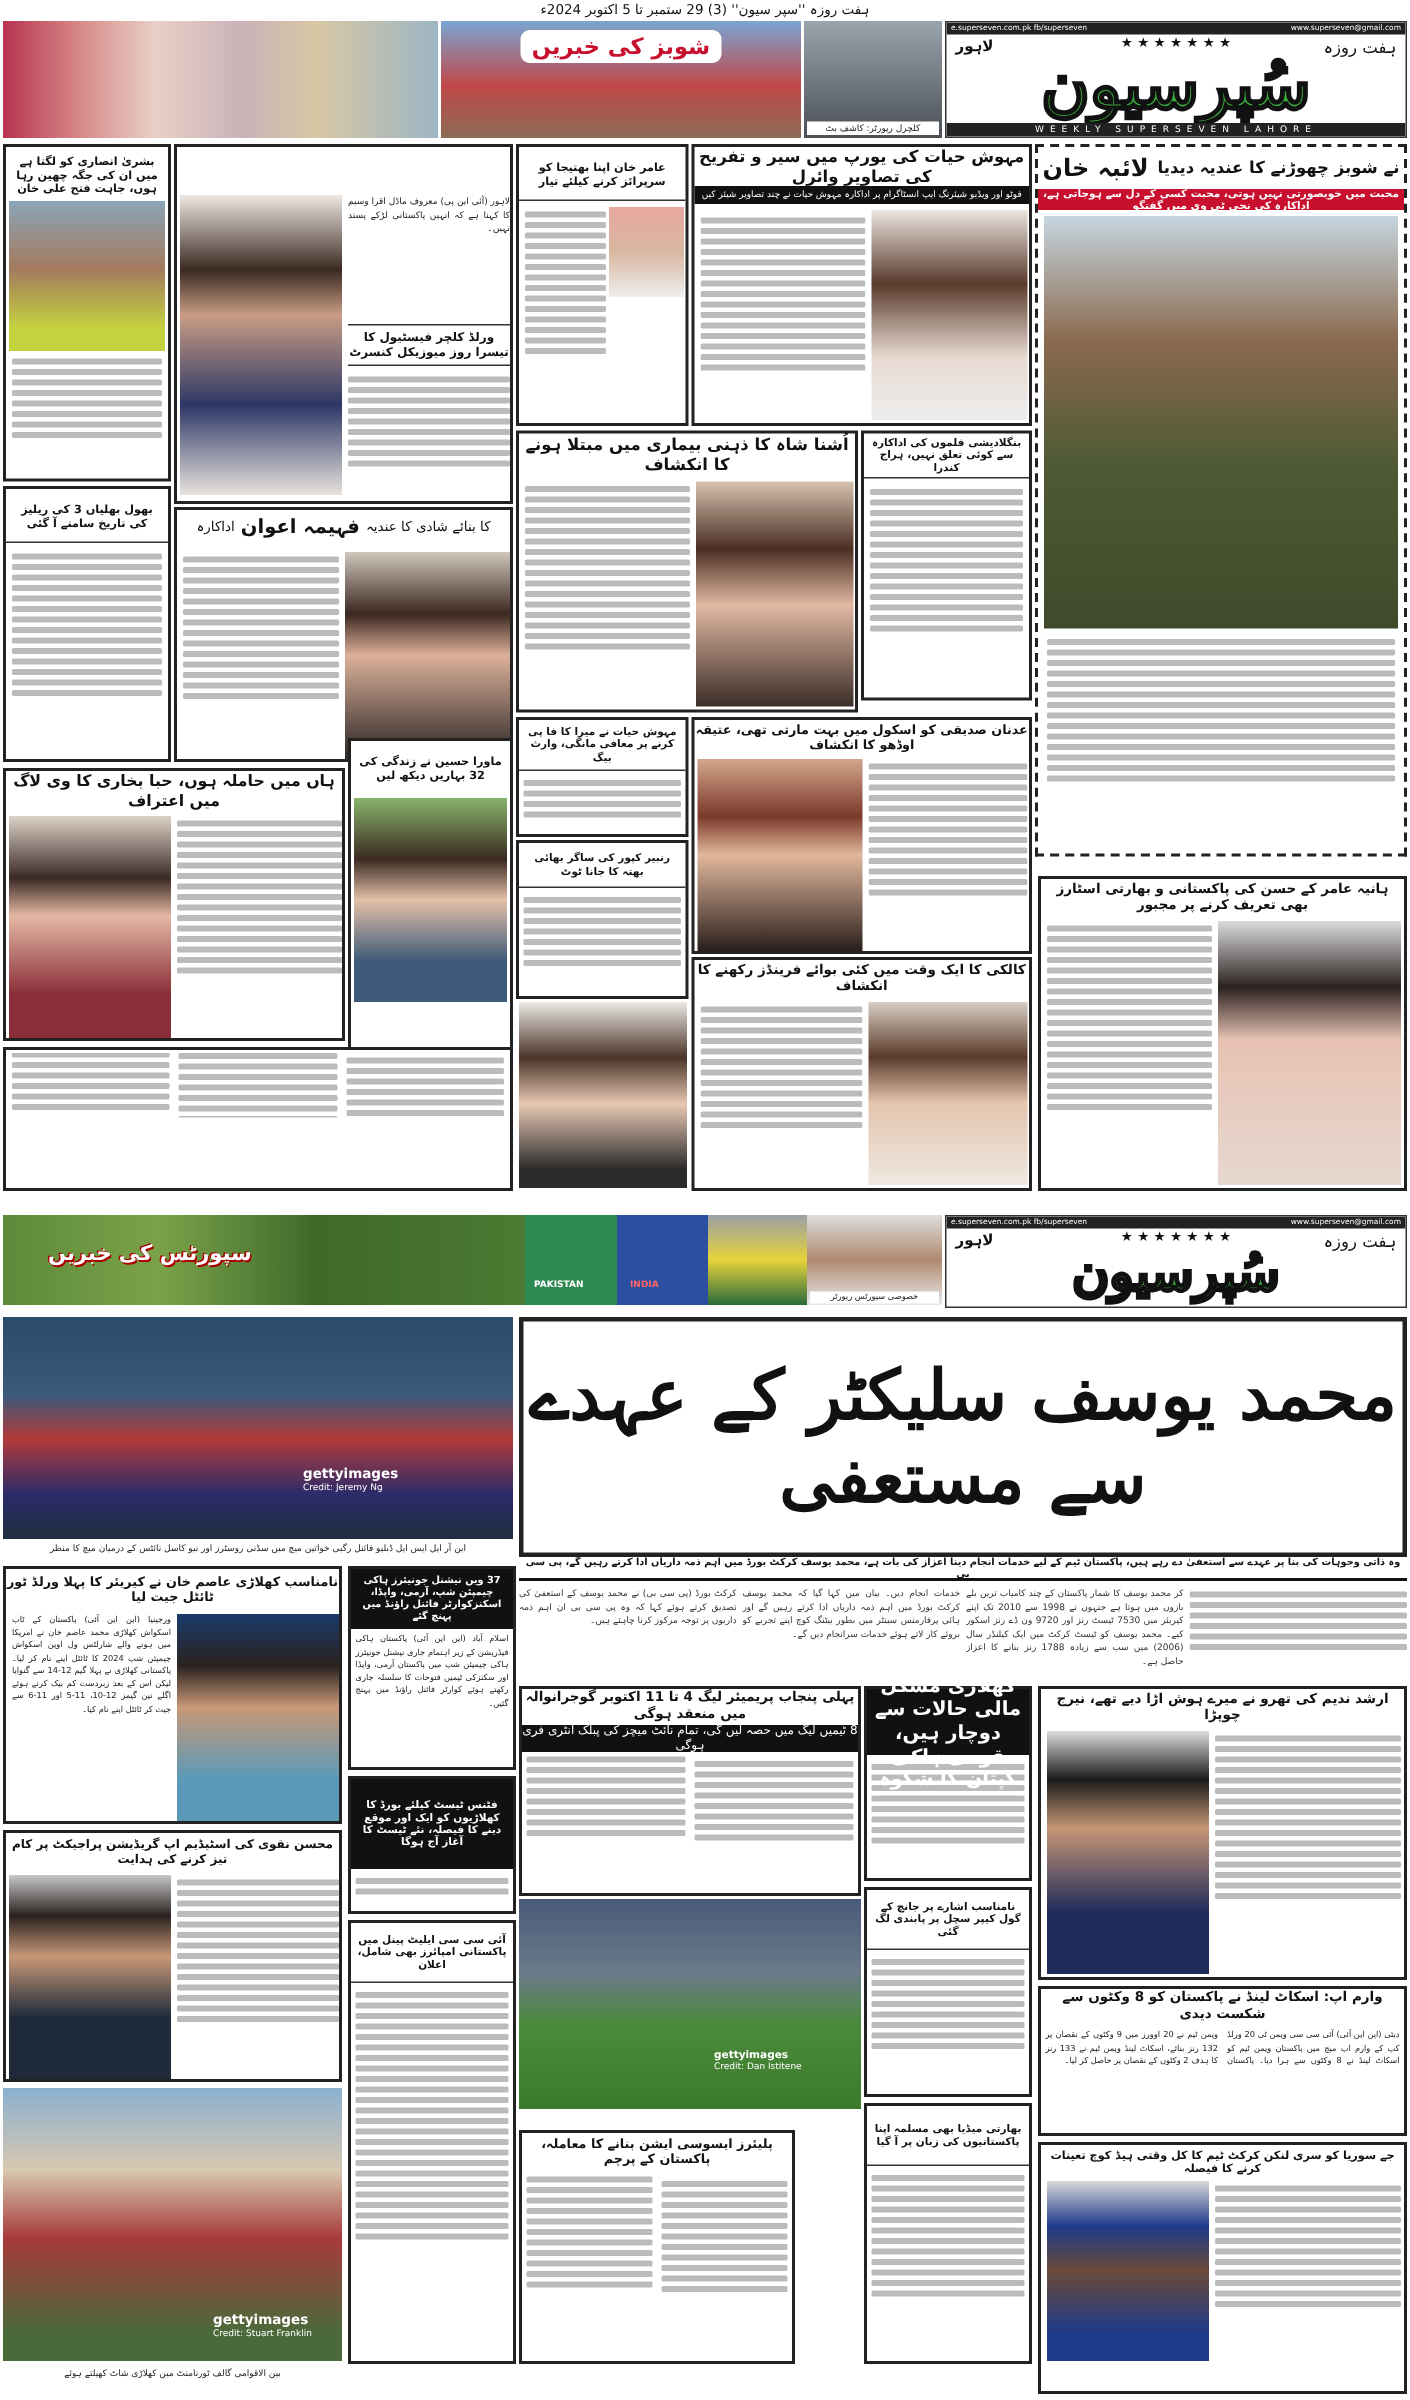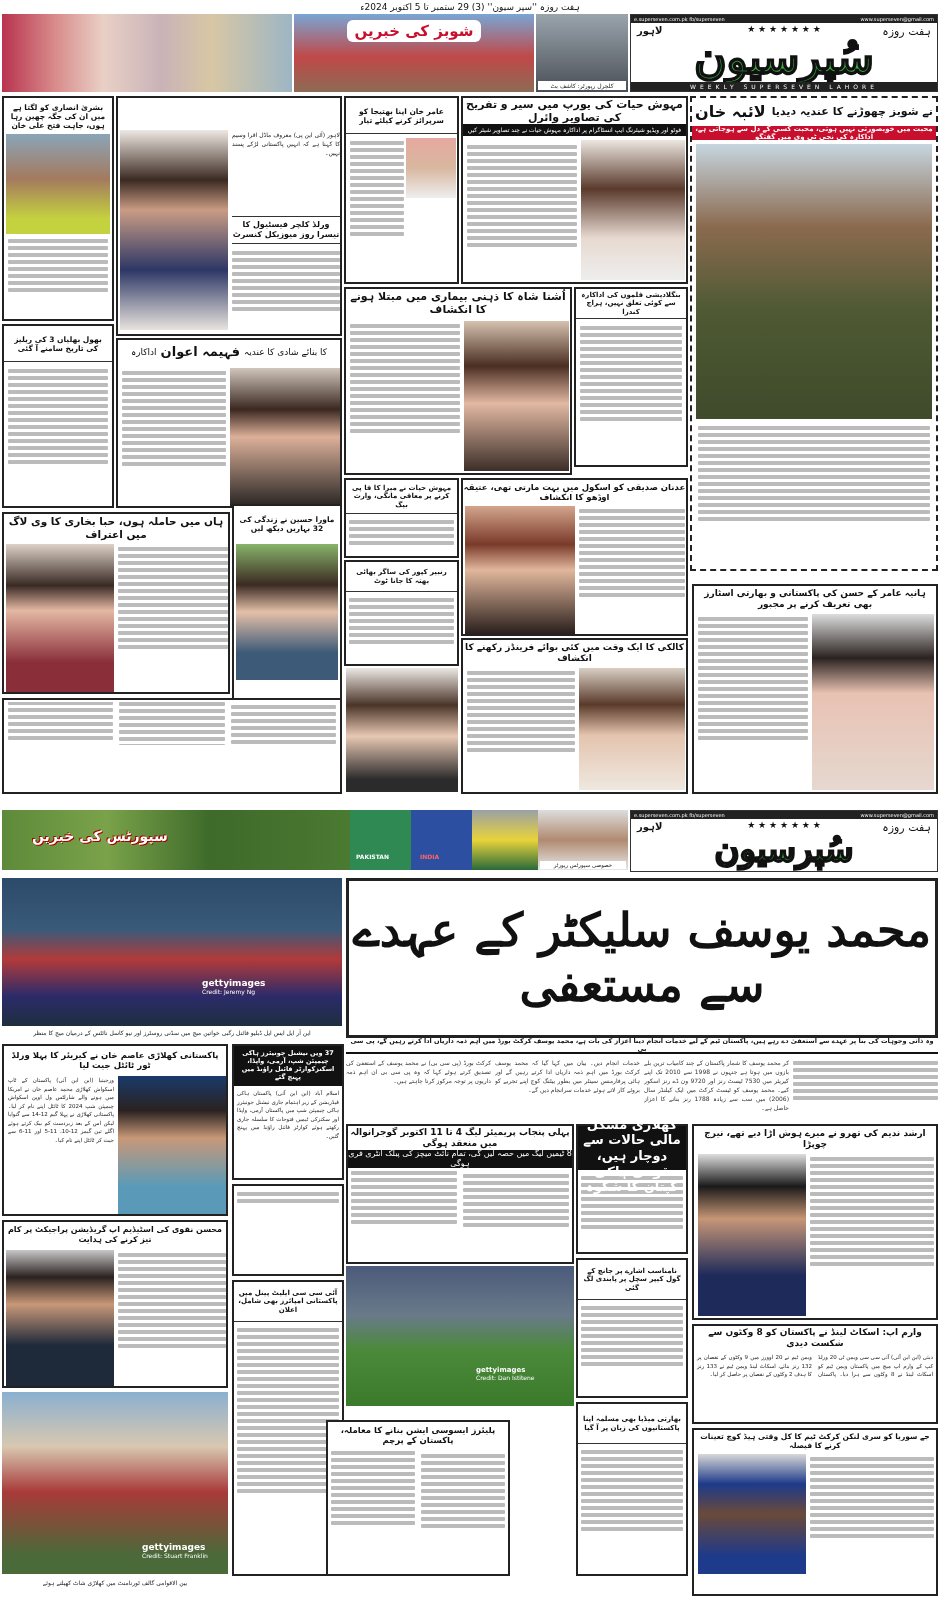--- a/index.html
+++ b/index.html
@@ -257,21 +257,21 @@
       <span></span>
       <span></span>
       <span></span>
       <span></span>
       <span></span>
       <span></span>
       <span></span>
     </div>
 </div>
 
-<div class="abs box" style="left:232px;top:504px;width:110px;height:236px">
+<div class="abs box" style="left:232px;top:492px;width:110px;height:236px">
   <div class="hd" style="height:36px;font-size:7.5px;padding:0 3px">ماورا حسین نے زندگی کی 32 بہاریں دیکھ لیں</div>
   <div class="photo" style="height:136px;margin:2px;background:linear-gradient(180deg,#88b46a 0%,#3b2a22 30%,#e4c0a8 50%,#3d5a78 80%)"></div>
 </div>
 
 <div class="abs box" style="left:344px;top:478px;width:115px;height:80px">
   <div class="hd" style="height:34px;font-size:7px;padding:0 3px;border-bottom:1px solid #333">مہوش حیات نے میرا کا فا پی کرنے پر معافی مانگی، وارث بیگ</div>
   <div class="txt" style="height:40px;padding:3px">
       <span></span>
       <span></span>
       <span></span>
@@ -425,31 +425,32 @@
       <span></span>
       <span></span>
       <span></span>
       <span></span>
       <span></span>
       <span></span>
     </div>
 </div>
 
 <div class="abs box" style="left:2px;top:1044px;width:226px;height:172px">
-  <div class="hd" style="height:28px;font-size:8.5px">پاکستانی کھلاڑی عاصم خان نے کیریئر کا پہلا ورلڈ ٹور ٹائٹل جیت لیا</div>
+  <div class="hd" style="height:28px;font-size:8.5px">نامناسب کھلاڑی عاصم خان نے کیریئر کا پہلا ورلڈ ٹور ٹائٹل جیت لیا</div>
   <div class="abs photo" style="left:114px;top:30px;width:108px;height:138px;background:linear-gradient(180deg,#1a3a6a 0%,#2a2220 25%,#c89878 45%,#5a9ab8 80%)"></div>
   <div class="abs txt" style="left:4px;top:30px;width:106px;height:138px;font-size:5.5px;line-height:8.5px;color:#222">ورجینیا (این این آئی) پاکستان کے ٹاپ اسکواش کھلاڑی محمد عاصم خان نے امریکا میں ہونے والے شارلٹس ول اوپن اسکواش چیمپئن شپ 2024 کا ٹائٹل اپنے نام کر لیا۔ پاکستانی کھلاڑی نے پہلا گیم 12-14 سے گنوایا لیکن اس کے بعد زبردست کم بیک کرتے ہوئے اگلے تین گیمز 12-10، 11-5 اور 11-6 سے جیت کر ٹائٹل اپنے نام کیا۔</div>
 </div>
 
 <div class="abs box" style="left:232px;top:1044px;width:112px;height:136px">
   <div class="hd black" style="height:40px;font-size:6.5px;padding:0 3px">37 ویں نیشنل جونیئرز ہاکی چیمپئن شپ، آرمی، واپڈا، اسکنزکوارٹر فائنل راؤنڈ میں پہنچ گئے</div>
   <div class="txt" style="height:90px;padding:3px;font-size:5.5px;line-height:8.5px;color:#222">اسلام آباد (این این آئی) پاکستان ہاکی فیڈریشن کے زیر اہتمام جاری نیشنل جونیئرز ہاکی چیمپئن شپ میں پاکستان آرمی، واپڈا اور سکنزکی ٹیمیں فتوحات کا سلسلہ جاری رکھتے ہوئے کوارٹر فائنل راؤنڈ میں پہنچ گئیں۔</div>
 </div>
 
 <div class="abs box" style="left:232px;top:1184px;width:112px;height:92px">
+  <div class="hd black" style="height:60px;font-size:7px;padding:0 3px">فٹنس ٹیسٹ کیلئے بورڈ کا کھلاڑیوں کو ایک اور موقع دینے کا فیصلہ، نئے ٹیسٹ کا آغاز آج ہوگا</div>
   <div class="txt" style="height:26px;padding:3px">
       <span></span>
       <span></span>
     </div>
 </div>
 
 <div class="abs box" style="left:2px;top:1220px;width:226px;height:168px">
   <div class="hd" style="height:26px;font-size:8px">محسن نقوی کی اسٹیڈیم اپ گریڈیشن پراجیکٹ پر کام تیز کرنے کی ہدایت</div>
   <div class="abs photo" style="left:2px;top:28px;width:108px;height:136px;background:linear-gradient(180deg,#c8c8c8 0%,#2a2220 20%,#c89878 40%,#1e2a3a 70%)"></div>
   <div class="abs txt" style="left:114px;top:28px;width:108px;height:136px">
@@ -531,21 +532,21 @@
     </div>
 </div>
 
 <div class="abs photo" style="left:346px;top:1266px;width:228px;height:140px;background:linear-gradient(180deg,#4a5a7a 0%,#6a7a8a 35%,#4a8a3a 60%,#3a7a2a 100%)">
   <div class="abs getty" style="left:130px;top:100px;font-size:7px">
     <span>gettyimages</span>
     <small>Credit: Dan Istitene</small>
   </div>
 </div>
 
-<div class="abs box" style="left:326px;top:1420px;width:184px;height:156px">
+<div class="abs box" style="left:346px;top:1420px;width:184px;height:156px">
   <div class="hd" style="height:26px;font-size:8.5px">پلیئرز ایسوسی ایشن بنانے کا معاملہ، پاکستان کے پرچم</div>
   <div class="txt" style="height:124px;padding:3px;column-count:2;column-gap:6px">
       <span></span>
       <span></span>
       <span></span>
       <span></span>
       <span></span>
       <span></span>
       <span></span>
       <span></span>

